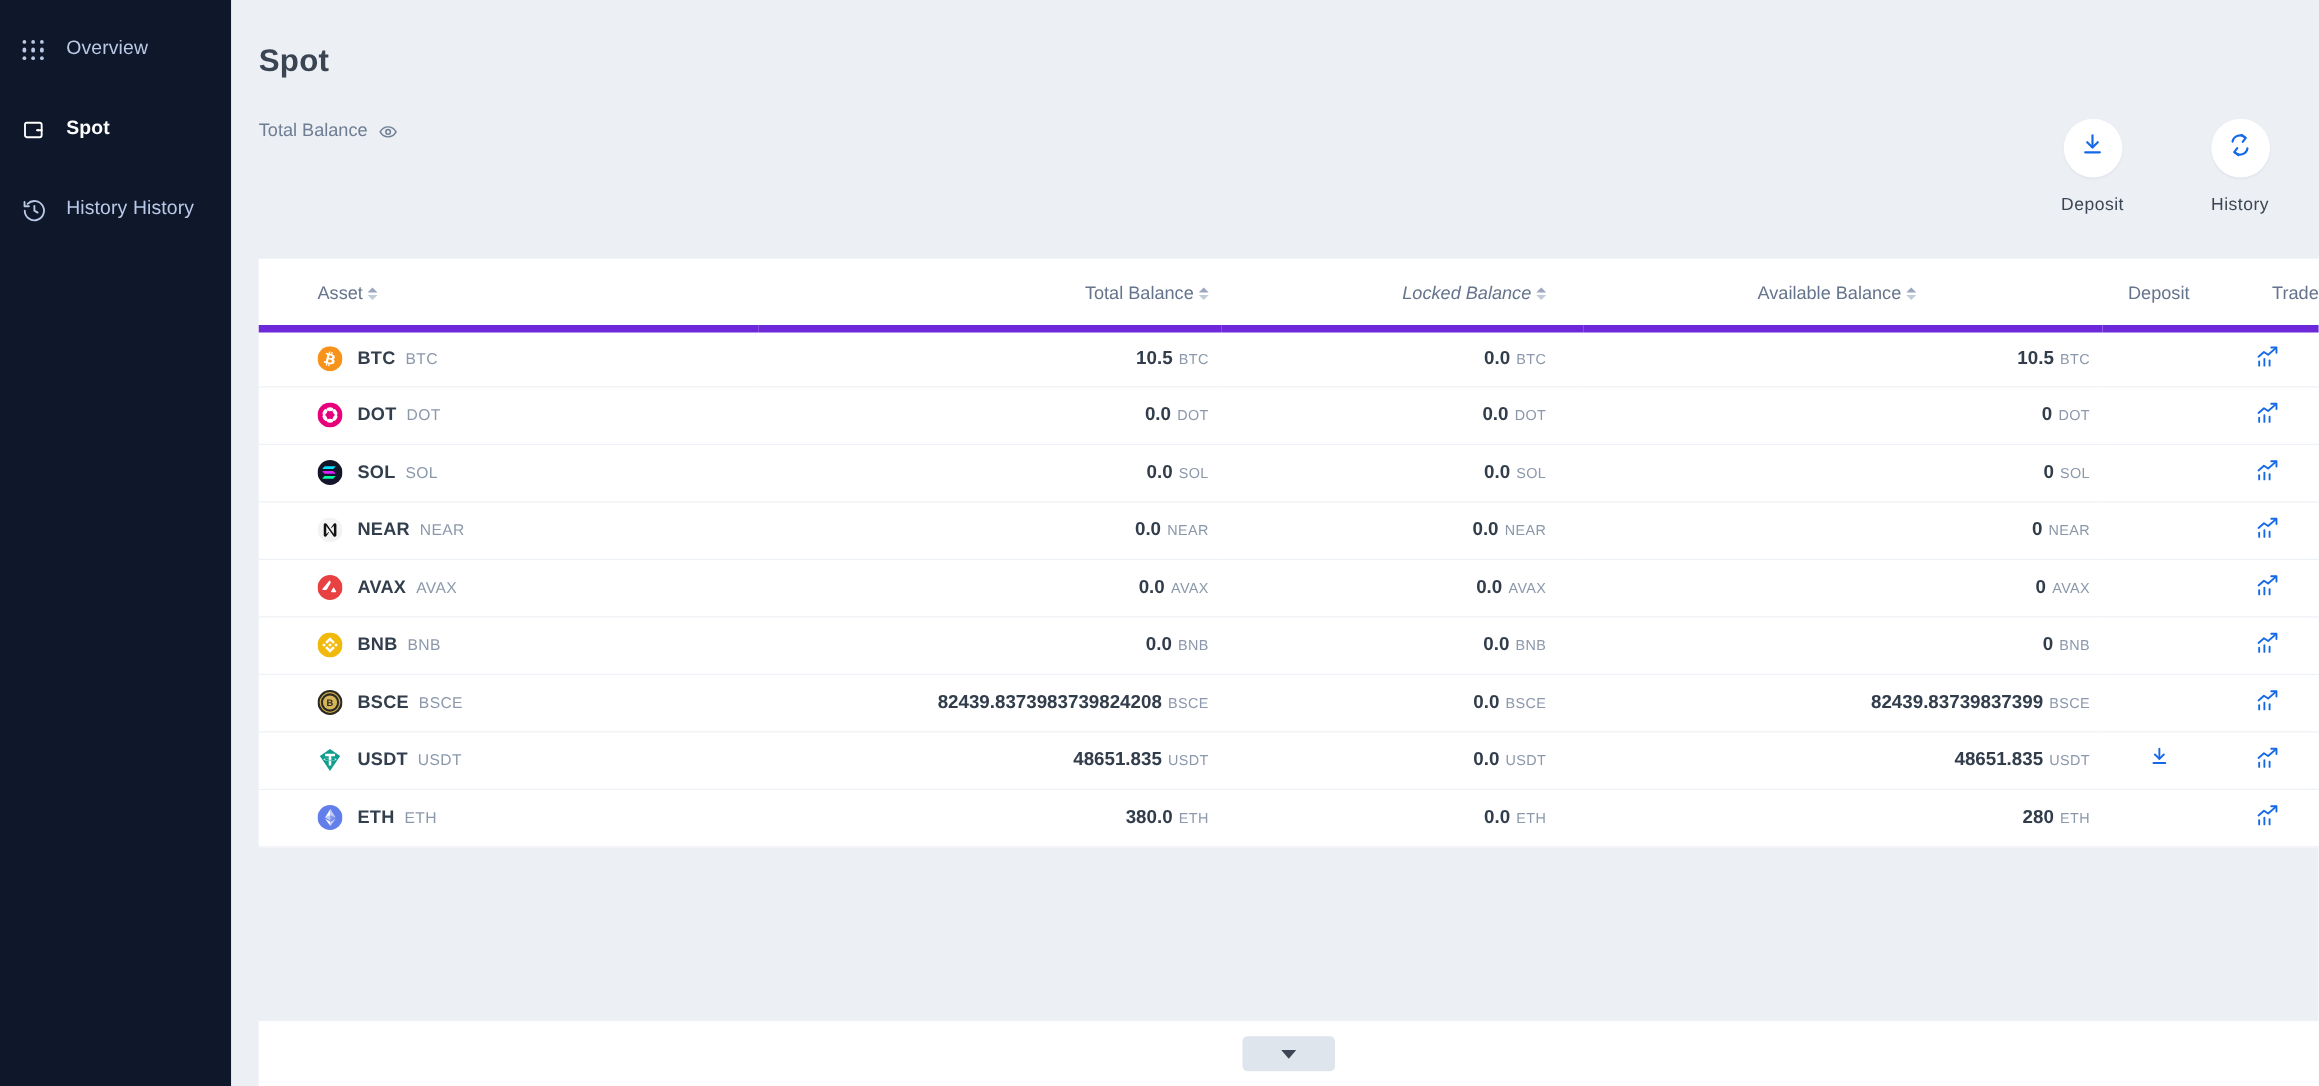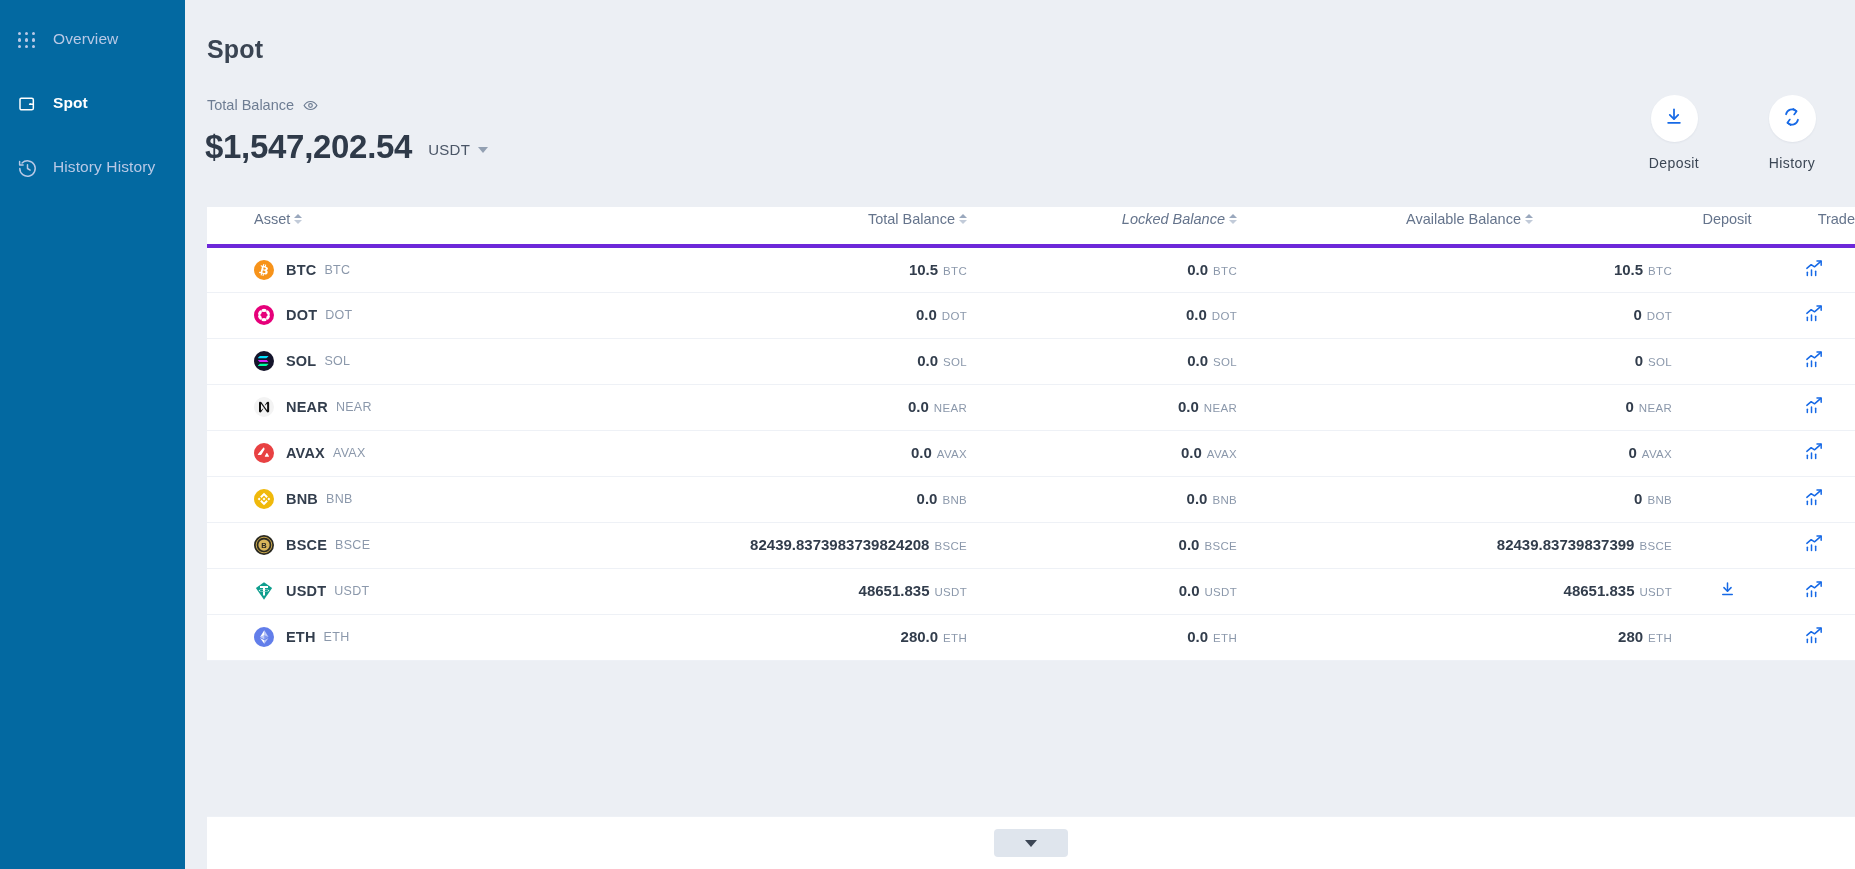--- a/index.html
+++ b/index.html
@@ -7,21 +7,21 @@
     width: 1855px; height: 869px;
     font-family: "Liberation Sans", sans-serif;
     background: #ffffff;
     overflow: hidden;
   }
   #app { display: flex; width: 1855px; height: 869px; }
 
   
   #sidebar {
     width: 185px; height: 869px;
-    background: #0369a1;
+    background: #0f172a;
     flex: 0 0 185px;
     padding-top: 28px;
     position: relative;
   }
   .nav-item {
     display: flex; align-items: flex-start;
     padding: 0 0 0 16px;
     min-height: 34px;
     margin-bottom: 30px;
     cursor: pointer;
@@ -107,22 +107,22 @@
   
   #table-card {
     position: absolute;
     left: 22px; top: 207px;
     width: 1648px;
     background: #ffffff;
   }
   table { width: 100%; border-collapse: collapse; table-layout: fixed; }
   thead th {
     font-size: 14.5px; font-weight: normal; color: #65748c;
-    padding: 4px 0 17px 0;
-    border-bottom: 4px solid #6d28d9;
+    padding: 20px 0 17px 0;
+    border-bottom: 6px solid #6d28d9;
     white-space: nowrap;
   }
   th.c-asset  { width: 400px; text-align: left; padding-left: 47px; }
   th.c-total  { width: 370px; text-align: right; padding-right: 10px;}
   th.c-locked { width: 290px; text-align: right; padding-right: 30px; font-style: italic;}
   th.c-avail  { width: 415px; padding-right: 10px; margin-top: 24px;}
   th.c-dep    { width: 90px;  text-align: center; }
   th.c-trade  { width: 83px;  text-align: right; }
 
   .th-inner { display: inline-flex; align-items: center; gap: 4px; }
@@ -225,27 +225,20 @@
     <div id="bal-label-row">
       <span id="bal-label">Total Balance</span>
       <span id="eye-icon">
         <svg width="15" height="15" viewBox="0 0 24 24" fill="none" stroke="#6e7d93" stroke-width="1.9">
           <path d="M1.8 12 S5.6 5.6 12 5.6 S22.2 12 22.2 12 S18.4 18.4 12 18.4 S1.8 12 1.8 12 Z"></path>
           <circle cx="12" cy="12" r="2.9"></circle>
         </svg>
       </span>
     </div>
 
-    <div id="bal-value-row">
-      <span id="bal-amount">$1,547,202.54</span>
-      <span id="currency-select">
-        <span id="currency-label">USDT</span>
-        <span class="caret"></span>
-      </span>
-    </div>
 
     <div id="actions">
 
       <div class="action">
         <div class="action-circle">
           <span>
             <svg width="22" height="22" viewBox="0 0 24 24" fill="none" stroke="#1669e6" stroke-width="1.9" stroke-linecap="round" stroke-linejoin="round">
               <path d="M12 3.6 v10.2"></path>
                 <path d="M7.4 9.6 L12 14.2 L16.6 9.6"></path>
                 <path d="M5.6 18.4 h12.8"></path>
@@ -563,21 +556,21 @@
                       <path d="M16.5 21.37v5.62l6.8-9.42z" fill="#fff" fill-opacity=".6"></path>
                       <path d="M16.5 26.99v-5.63L9.7 17.57z" fill="#fff"></path>
                       <path d="M16.5 20.1l6.8-3.95-6.8-3.04z" fill="#fff" fill-opacity=".2"></path>
                       <path d="M9.7 16.15l6.8 3.95v-7z" fill="#fff" fill-opacity=".6"></path>
                     </svg>
                   </span>
                   <span class="coin-name">ETH</span>
                   <span class="coin-ticker">ETH</span>
                 </div>
               </td>
-              <td class="num-cell total"><span class="num">280.0</span><span class="unit">ETH</span></td>
+              <td class="num-cell total"><span class="num">380.0</span><span class="unit">ETH</span></td>
               <td class="num-cell locked"><span class="num">0.0</span><span class="unit">ETH</span></td>
               <td class="num-cell avail"><span class="num">280</span><span class="unit">ETH</span></td>
               <td class="icon-cell"></td>
               <td class="icon-cell"><span class="icon-btn">
                   <svg width="20" height="20" viewBox="0 0 24 24" fill="none" stroke="#1669e6" stroke-width="1.8" stroke-linecap="round" stroke-linejoin="round">
                     <path d="M4 21 v-4"></path>
                     <path d="M9 21 v-6.5"></path>
                     <path d="M14 21 v-5"></path>
                     <path d="M3.4 12.4 L8.6 8 L12.6 10.6 L20.2 4"></path>
                     <path d="M15.6 3.6 h5 v5"></path>

